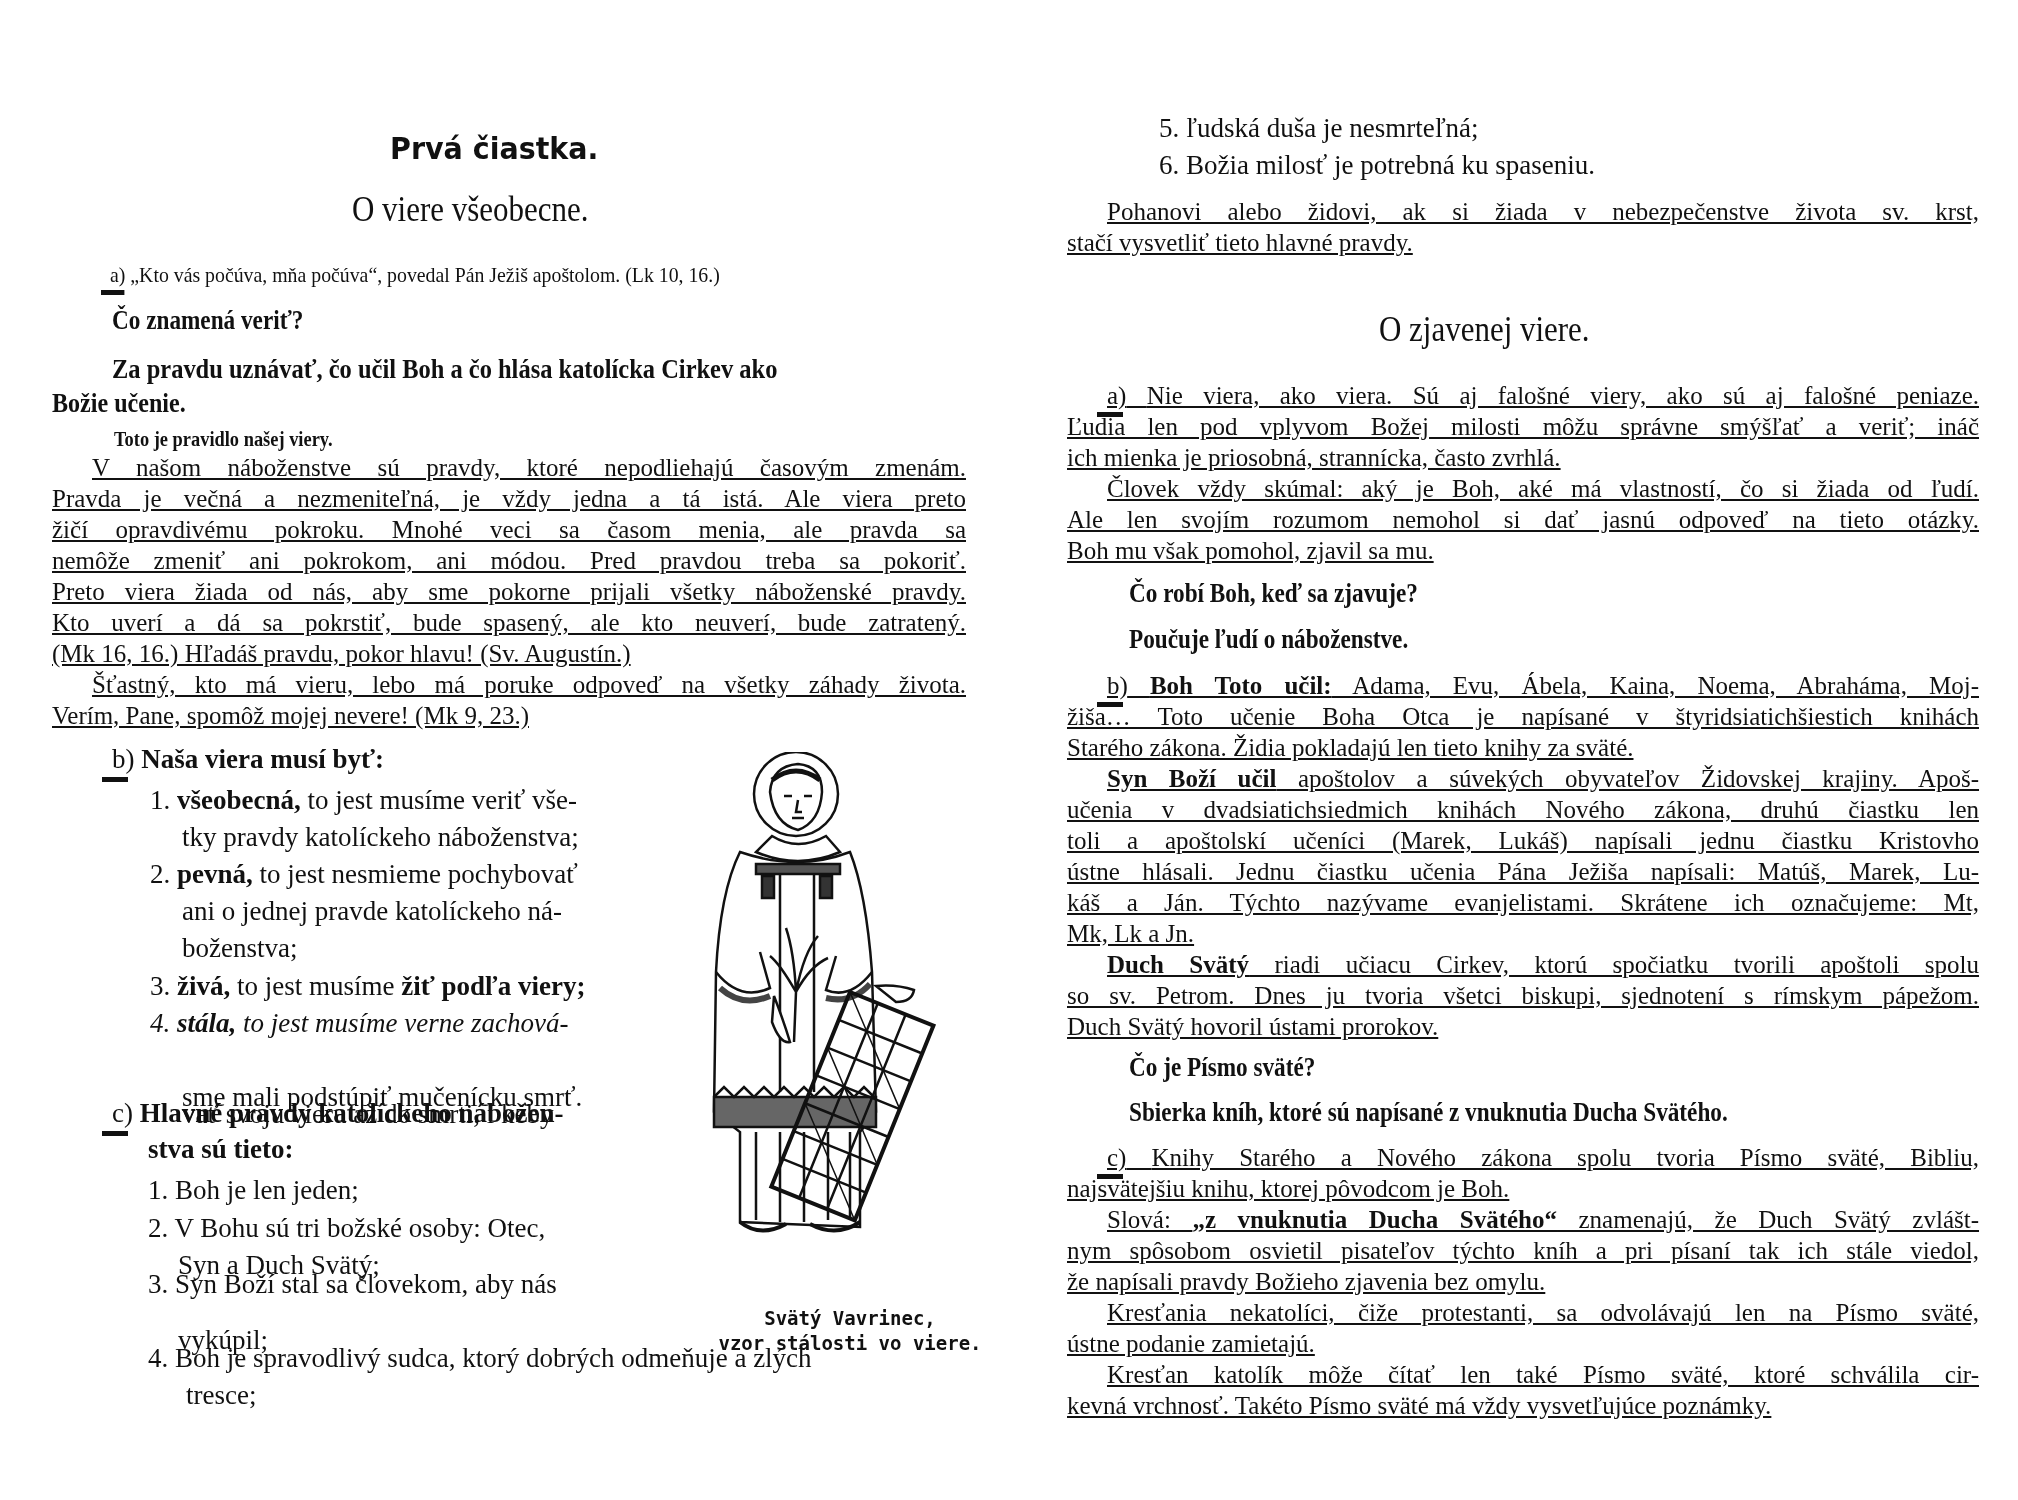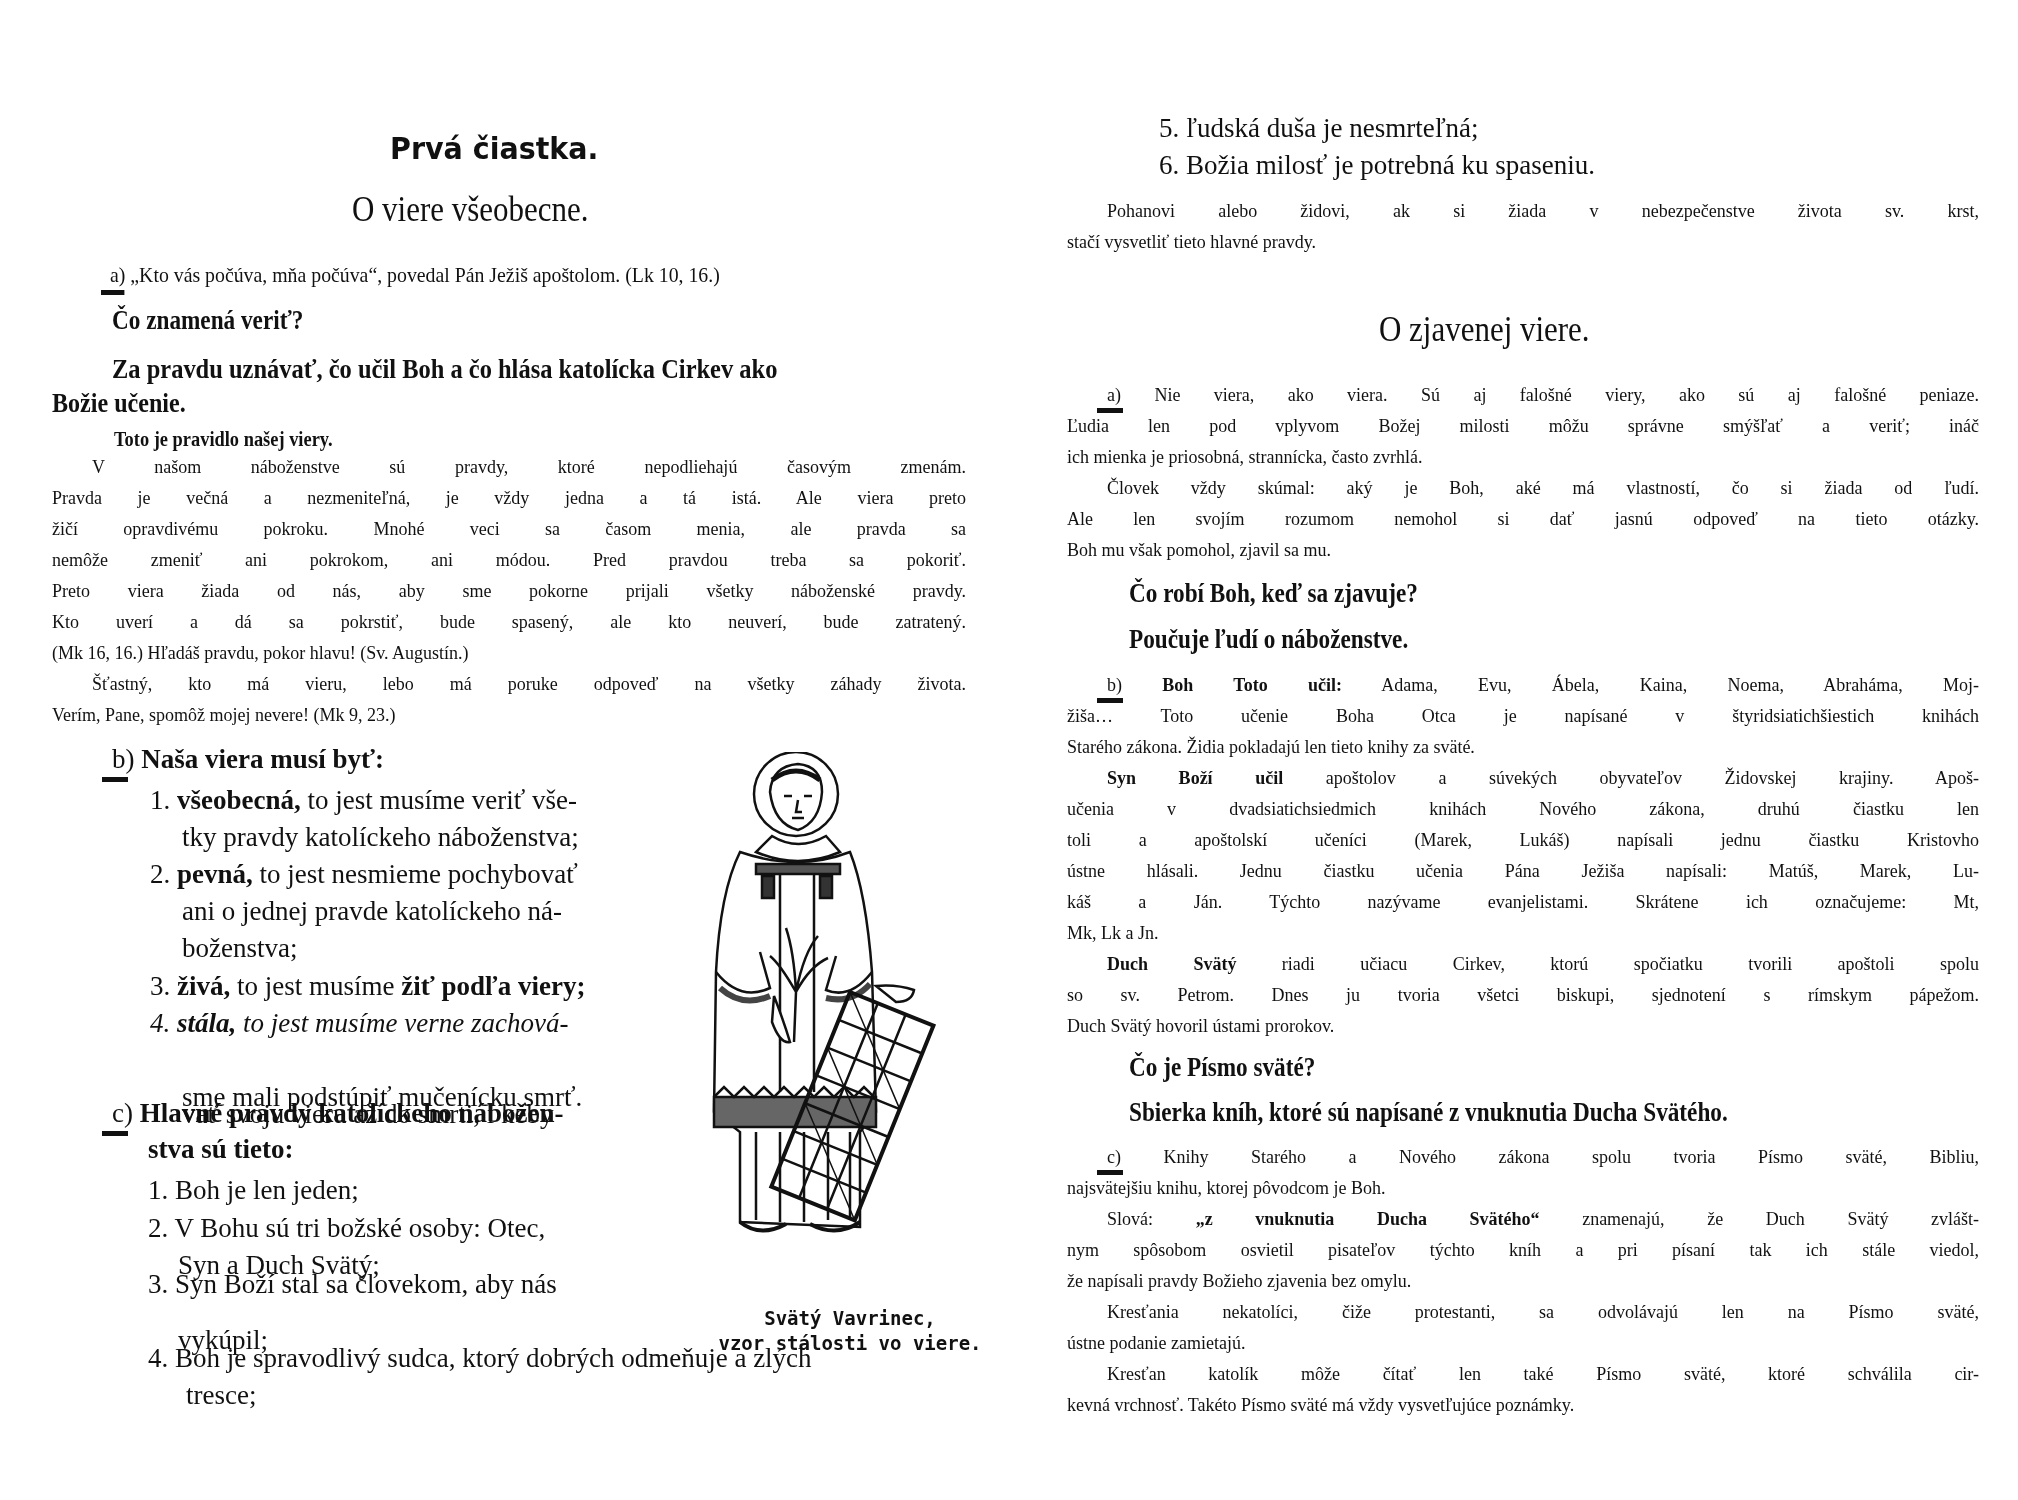--- a/index.html
+++ b/index.html
@@ -2,21 +2,21 @@
 <html><head>
 <meta charset="utf-8">
 <style>
   html, body { margin:0; padding:0; background:#ffffff; }
   body { width:2018px; height:1500px; position:relative; overflow:hidden; color:#111; font-family:"Liberation Serif", "DejaVu Serif", serif; }
   .abs { position:absolute; white-space:nowrap; }
   .page { position:absolute; top:0; height:1500px; }
   .title-sans { font-family:"DejaVu Sans", "Liberation Sans", sans-serif; font-weight:bold; font-size:31px; letter-spacing:0px; transform:scaleX(0.92); transform-origin:left top; }
   .h-serif { font-size:36px; transform:scaleX(0.86); transform-origin:left top; }
   .q { font-weight:bold; font-size:27px; transform:scaleX(0.86); transform-origin:left top; }
-  .body { font-size:18px; line-height:31px; text-align:justify; white-space:normal; }
+  .body { font-size:25px; line-height:31px; text-align:justify; white-space:normal;text-decoration:underline; }
   .body p { margin:0; text-align:justify; text-align-last:justify; }
   .body p.last { text-align-last:left; }
   .indent { text-indent:40px; }
   .b { font-weight:bold; }
   .label-mark { position:relative; }
   .label-mark::after { content:""; position:absolute; left:-10px; bottom:-8px; width:26px; height:5px; background:#111; }
   .list-item { position:absolute; font-size:27px; line-height:37px; white-space:nowrap; }
   .caption { font-family:"DejaVu Sans Mono", "Liberation Mono", monospace; font-size:19px; text-align:center; line-height:25px; font-weight:bold; }
 </style>
 </head>

